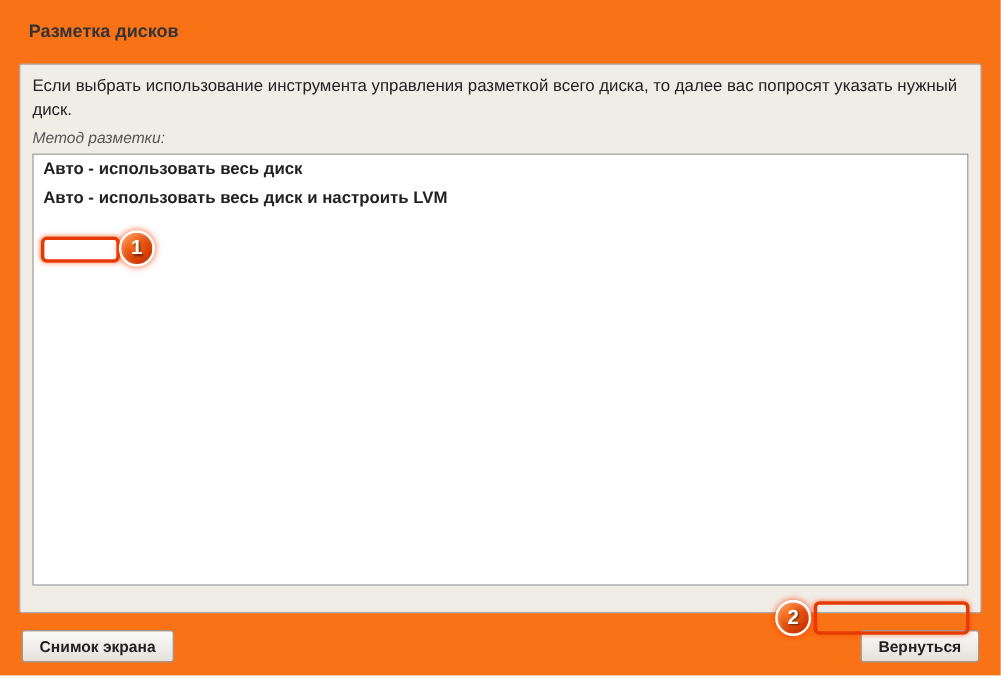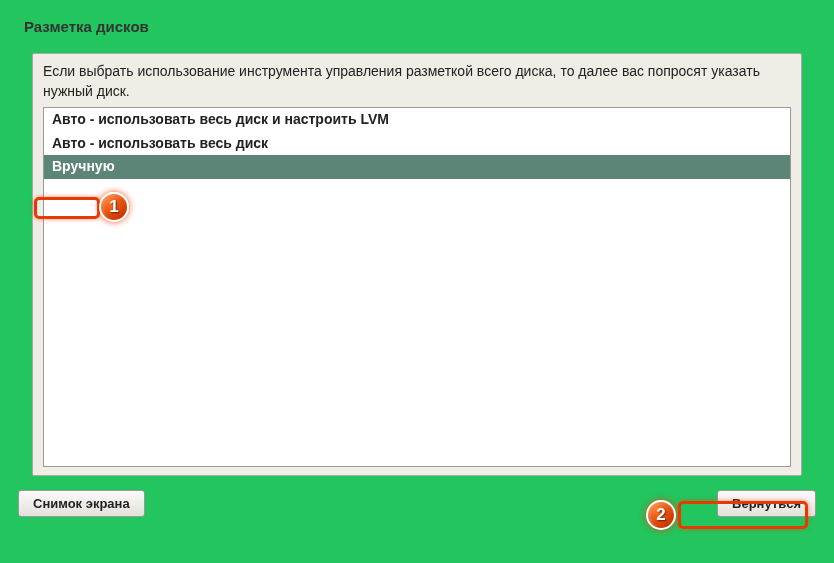--- a/index.html
+++ b/index.html
@@ -9,38 +9,38 @@
     }
     body {
       font-family: Arial, sans-serif;
       background: #f0ede6;
       width: 834px;
       height: 563px;
       position: relative;
       overflow: hidden;
     }
     .window {
-      background: #22c55e;
+      background: #f97316;
       width: 100%;
       height: 100%;
       padding: 10px 12px;
     }
     .title {
       font-size: 15px;
       font-weight: bold;
       color: #333;
       margin-bottom: 14px;
       padding: 8px 12px 4px;
     }
     .content-box {
       background: #f0ede6;
       border: 1px solid #aaa;
       border-radius: 2px;
-      padding: 8px 10px 8px;
-      margin: 0 20px;
+      padding: 8px 10px 22px;
+      margin: 0 4px;
     }
     .description {
       font-size: 14px;
       color: #222;
       line-height: 1.4;
       margin-bottom: 6px;
     }
     .method-label {
       font-size: 13px;
       font-style: italic;
@@ -115,25 +115,25 @@
     }
   </style>
 </head>
 <body>
 
 <div class="window">
   <div class="title">Разметка дисков</div>
 
   <div class="content-box">
     <div class="description">Если выбрать использование инструмента управления разметкой всего диска, то далее вас попросят указать нужный диск.</div>
+    <div class="method-label">Метод разметки:</div>
 
     <div class="list-box">
+      <div class="list-item">Авто - использовать весь диск</div>
       <div class="list-item">Авто - использовать весь диск и настроить LVM</div>
-      <div class="list-item">Авто - использовать весь диск</div>
-      <div class="list-item selected">Вручную</div>
     </div>
   </div>
 
   <div class="button-row">
     <button class="btn">Снимок экрана</button>
     <div class="button-group-right">
       <button class="btn">Вернуться</button>
     </div>
   </div>
 </div>

